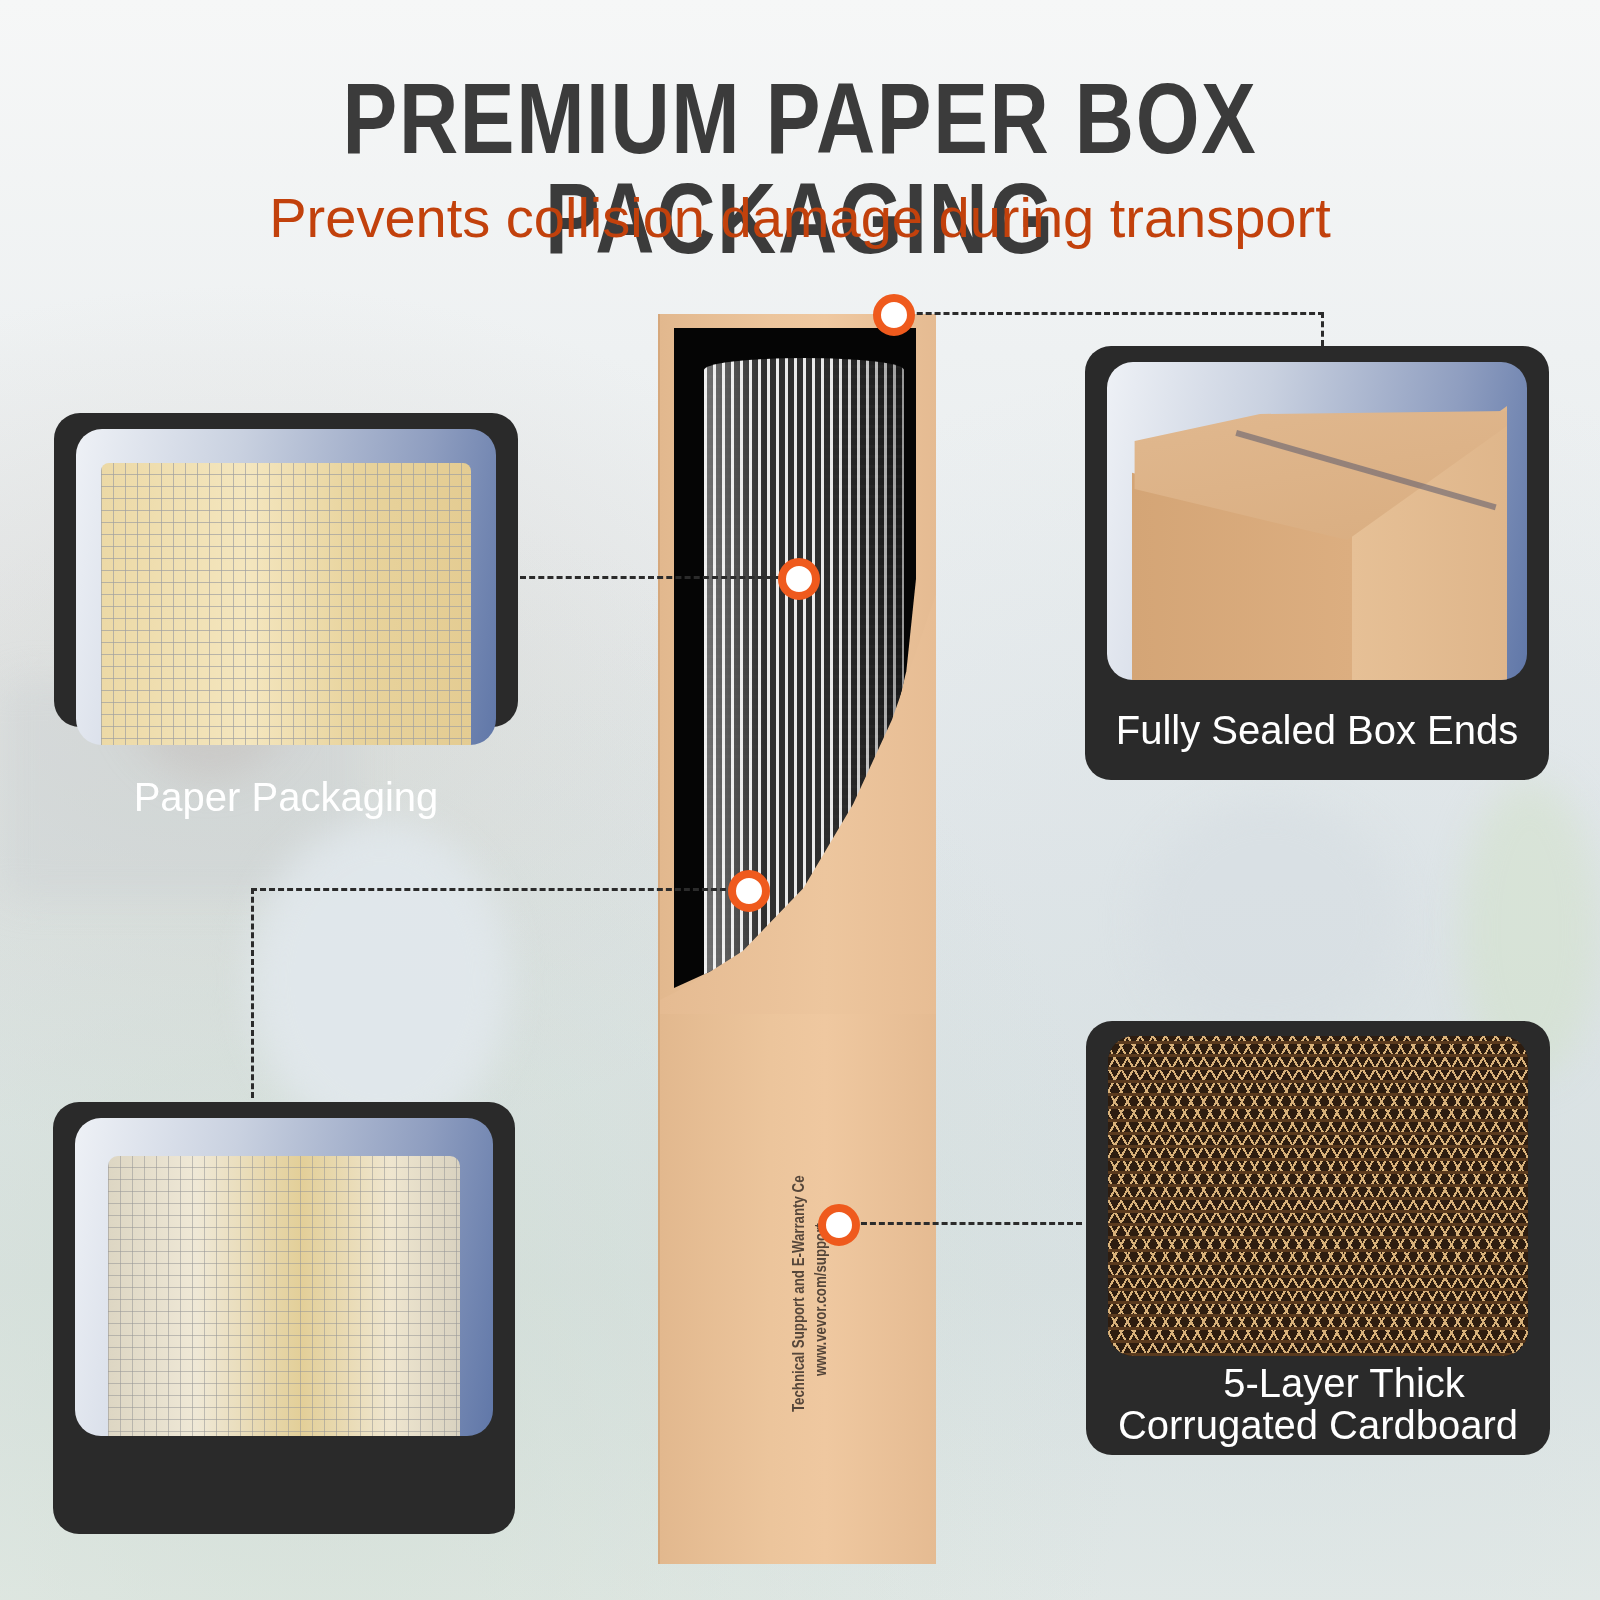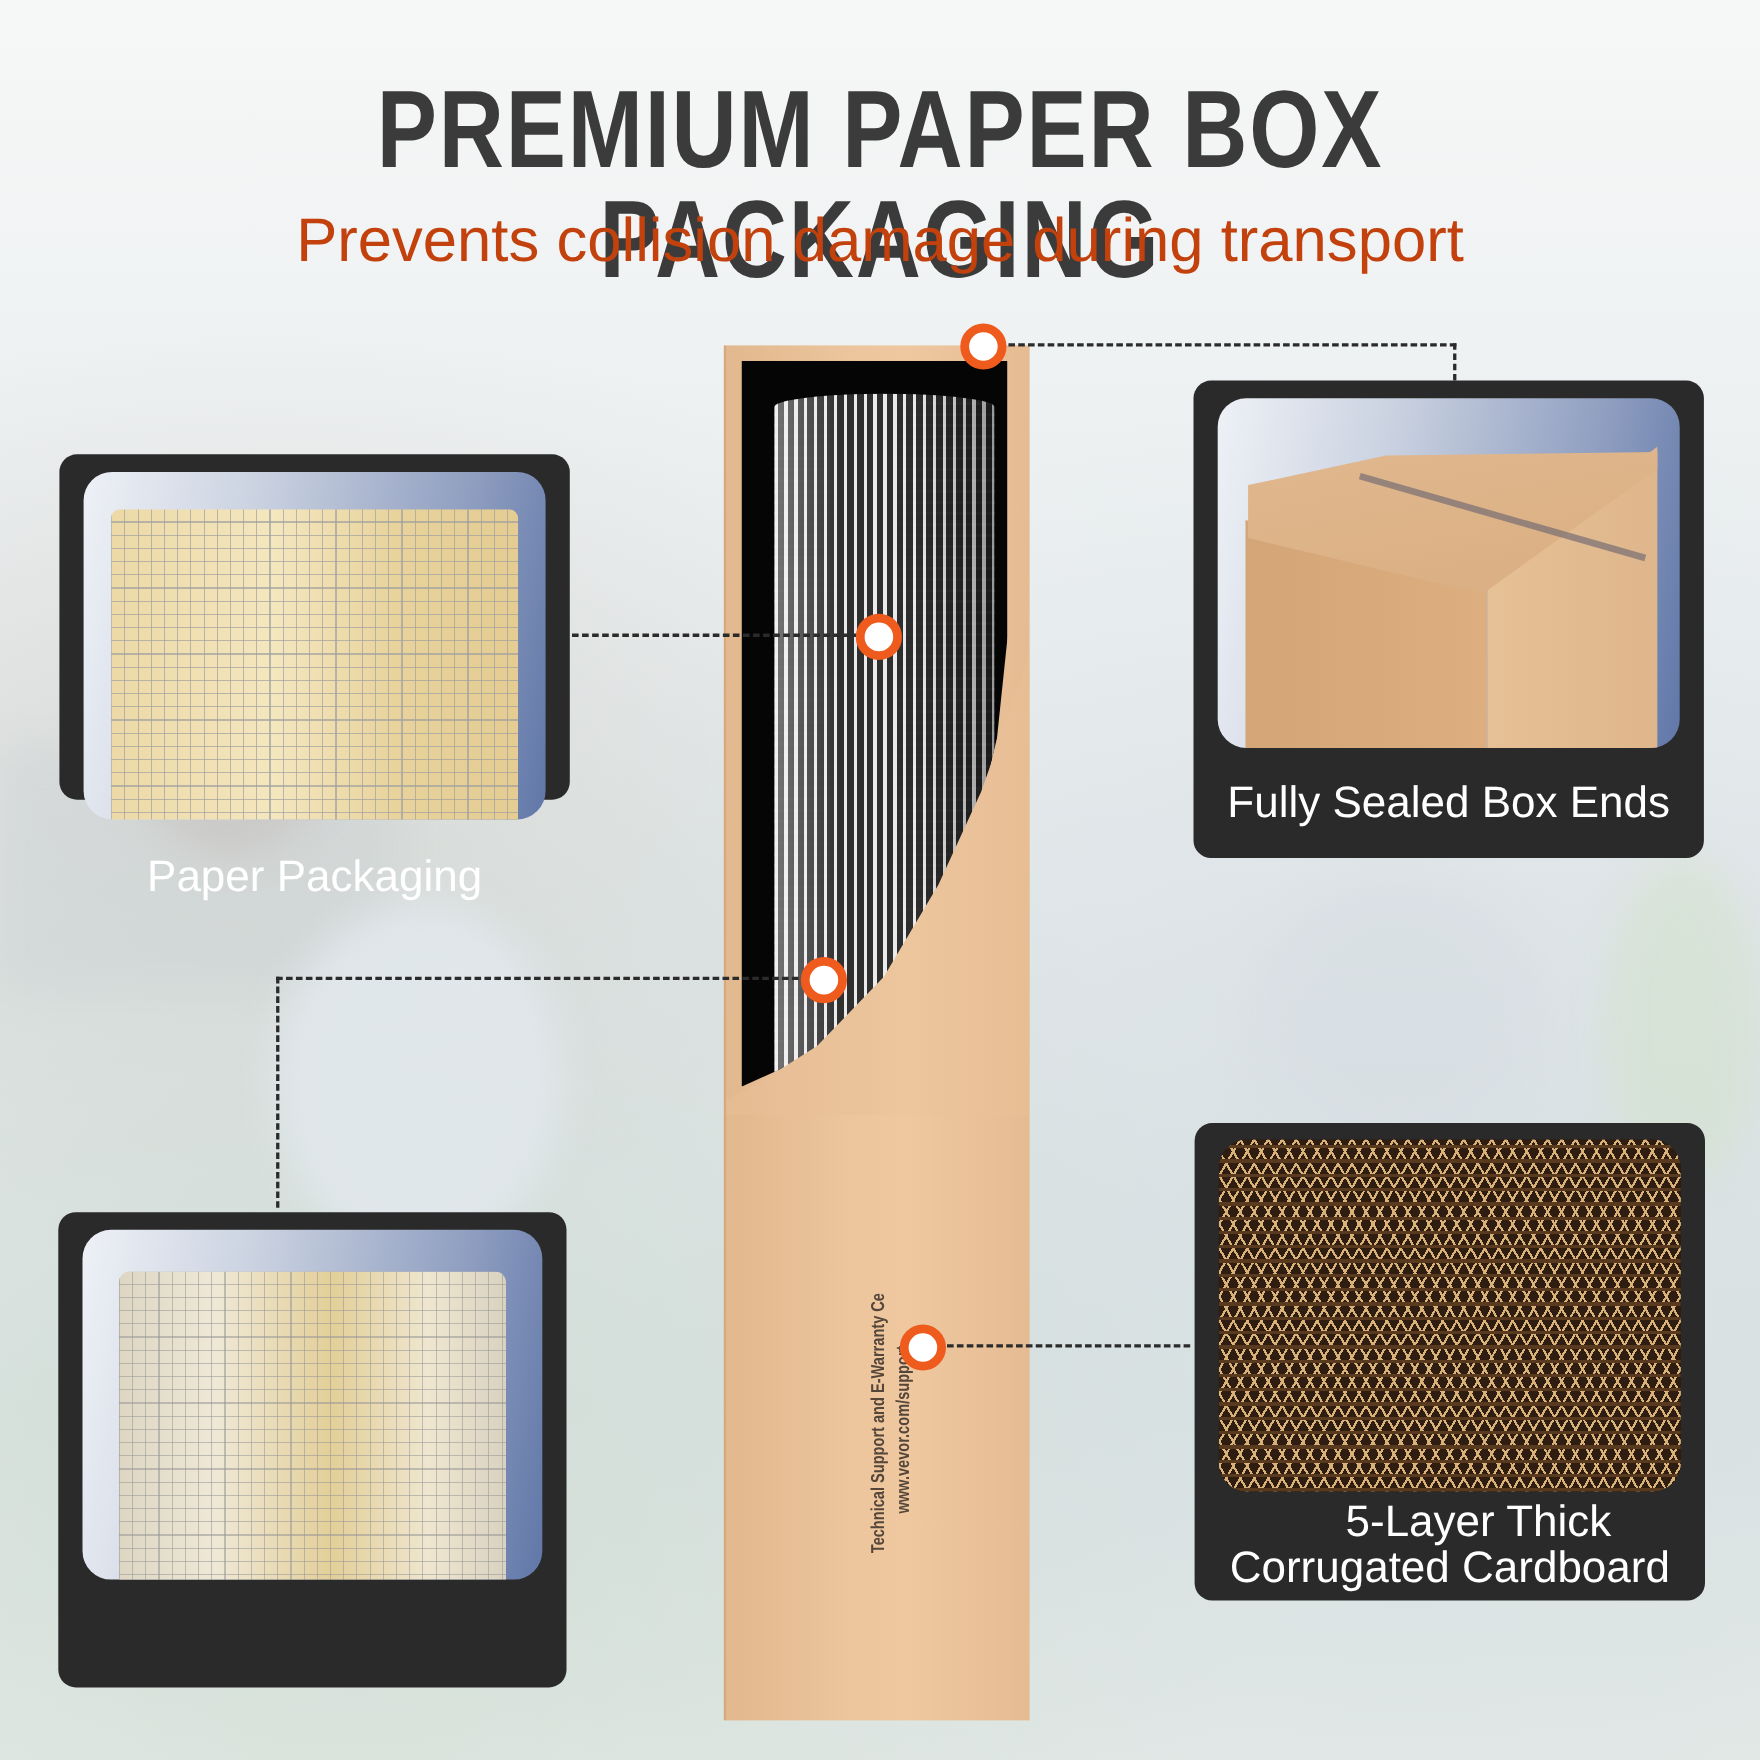--- a/index.html
+++ b/index.html
@@ -73,21 +73,21 @@
   .dash-h { position:absolute; height:0; border-top:3px dashed #2b2b2b; }
   .dash-v { position:absolute; width:0; border-left:3px dashed #2b2b2b; }
 
   .marker {
     position:absolute; width:26px; height:26px; border-radius:50%;
     background:#ffffff; border:8px solid #ef5a1d; box-sizing:content-box;
   }
 
   
   .card {
-    position:absolute; background:#2a2a2a; border-radius:16px;
+    position:absolute; background:#2a2a2a; border-radius:26px;
   }
   .card-photo {
     position:absolute; border-radius:26px; overflow:hidden;
     background:linear-gradient(100deg, #eef1f6 0%, #c9d1e0 35%, #8f9ec0 75%, #6077a8 100%);
   }
   .card-label {
     position:absolute; left:0; width:100%; text-align:center; color:#ffffff;
     font-size:40px; line-height:44px;
   }
 

